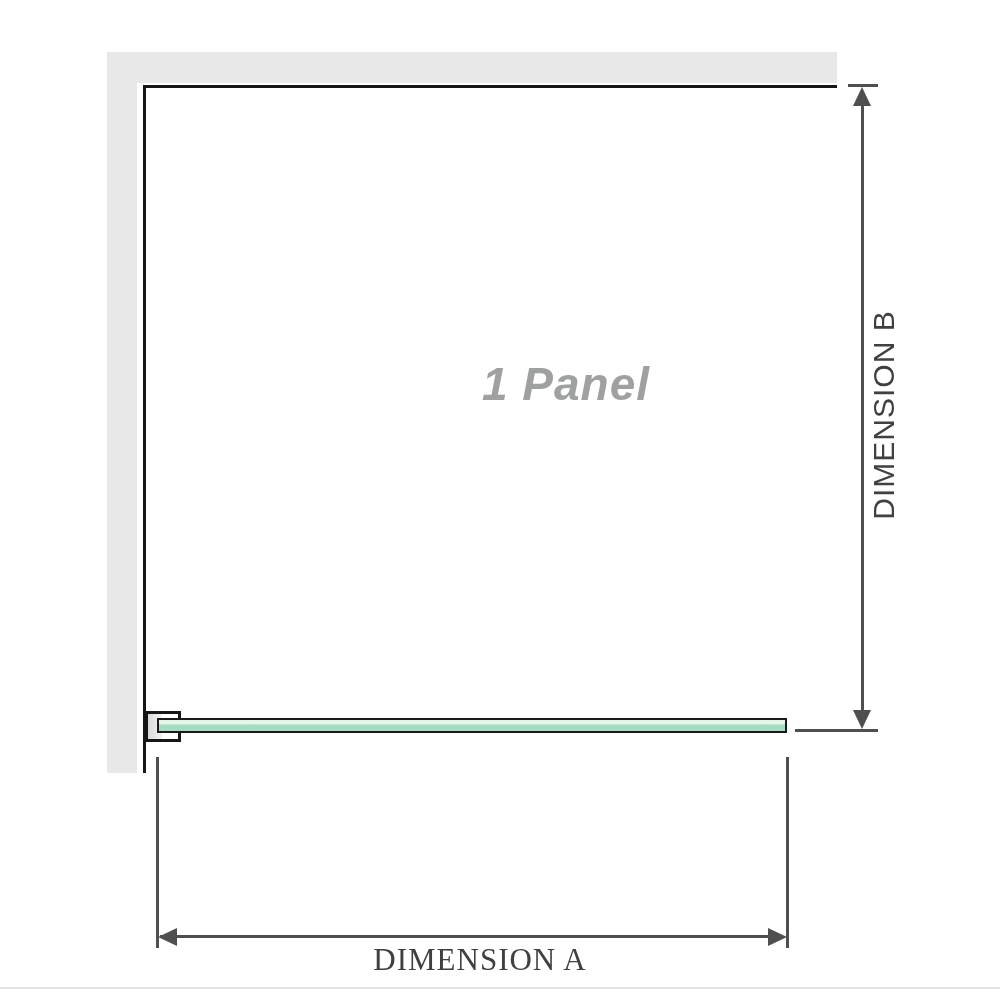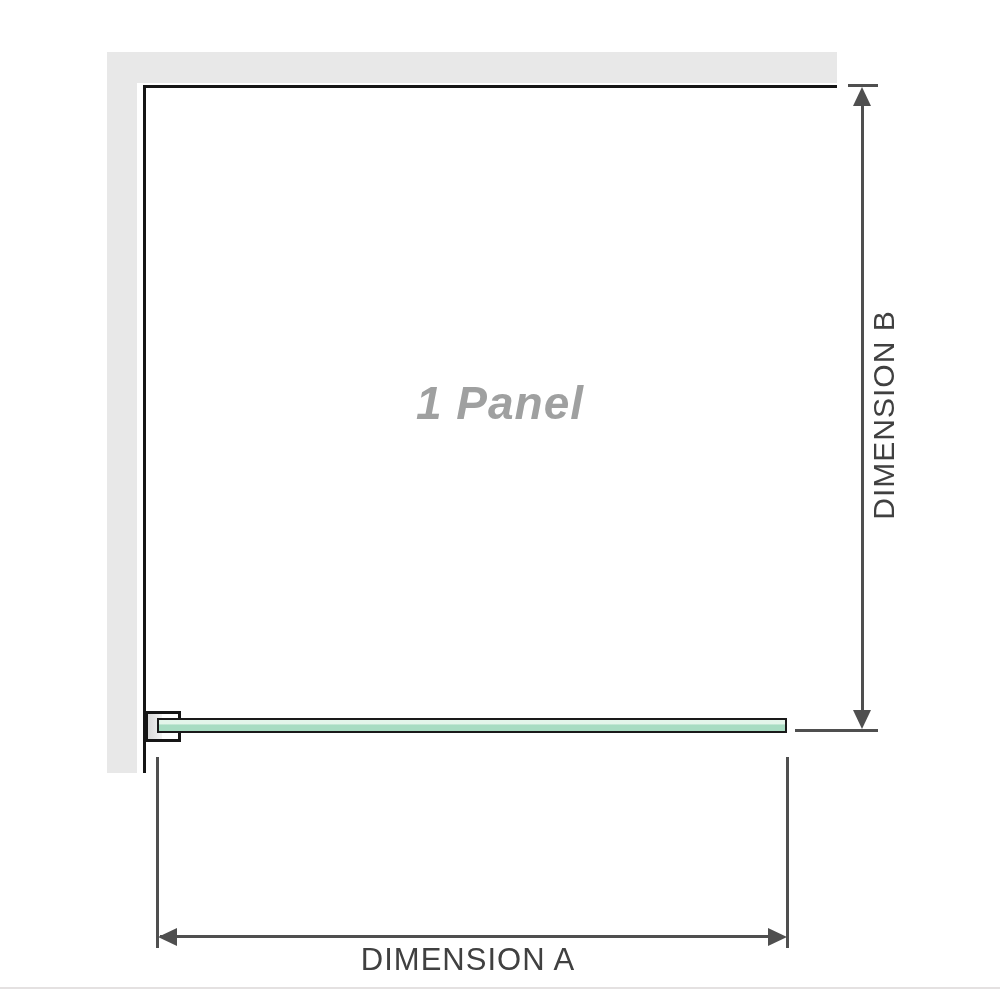--- a/index.html
+++ b/index.html
@@ -86,32 +86,32 @@
 
   
   .dim-label {
     color: var(--dim-text);
     font-size: 31px;
     letter-spacing: 1px;
     white-space: nowrap;
     text-align: center;
   }
   .dima-label {
-    left: 168px; top: 942px; width: 600px;
+    left: 180px; top: 942px; width: 600px; font-family: Liberation Serif, serif;
   }
   .dimb-label {
     left: 754px; top: 395px; width: 260px; height: 40px;
     line-height: 40px;
     transform: rotate(-90deg);
     transform-origin: center center;
     font-size: 30px;
   }
   .panel-label {
-    left: 350px; top: 376px; width: 300px;
-    text-align: center;
+    left: 350px; top: 357px; width: 300px;
+    text-align: right;
     color: var(--panel-text);
     font-size: 46px;
     font-style: italic;
     font-weight: 700;
     letter-spacing: 1px;
     white-space: nowrap;
   }
 
   .footer-line {
     left: 0; top: 987px; width: 1000px; height: 2px;

